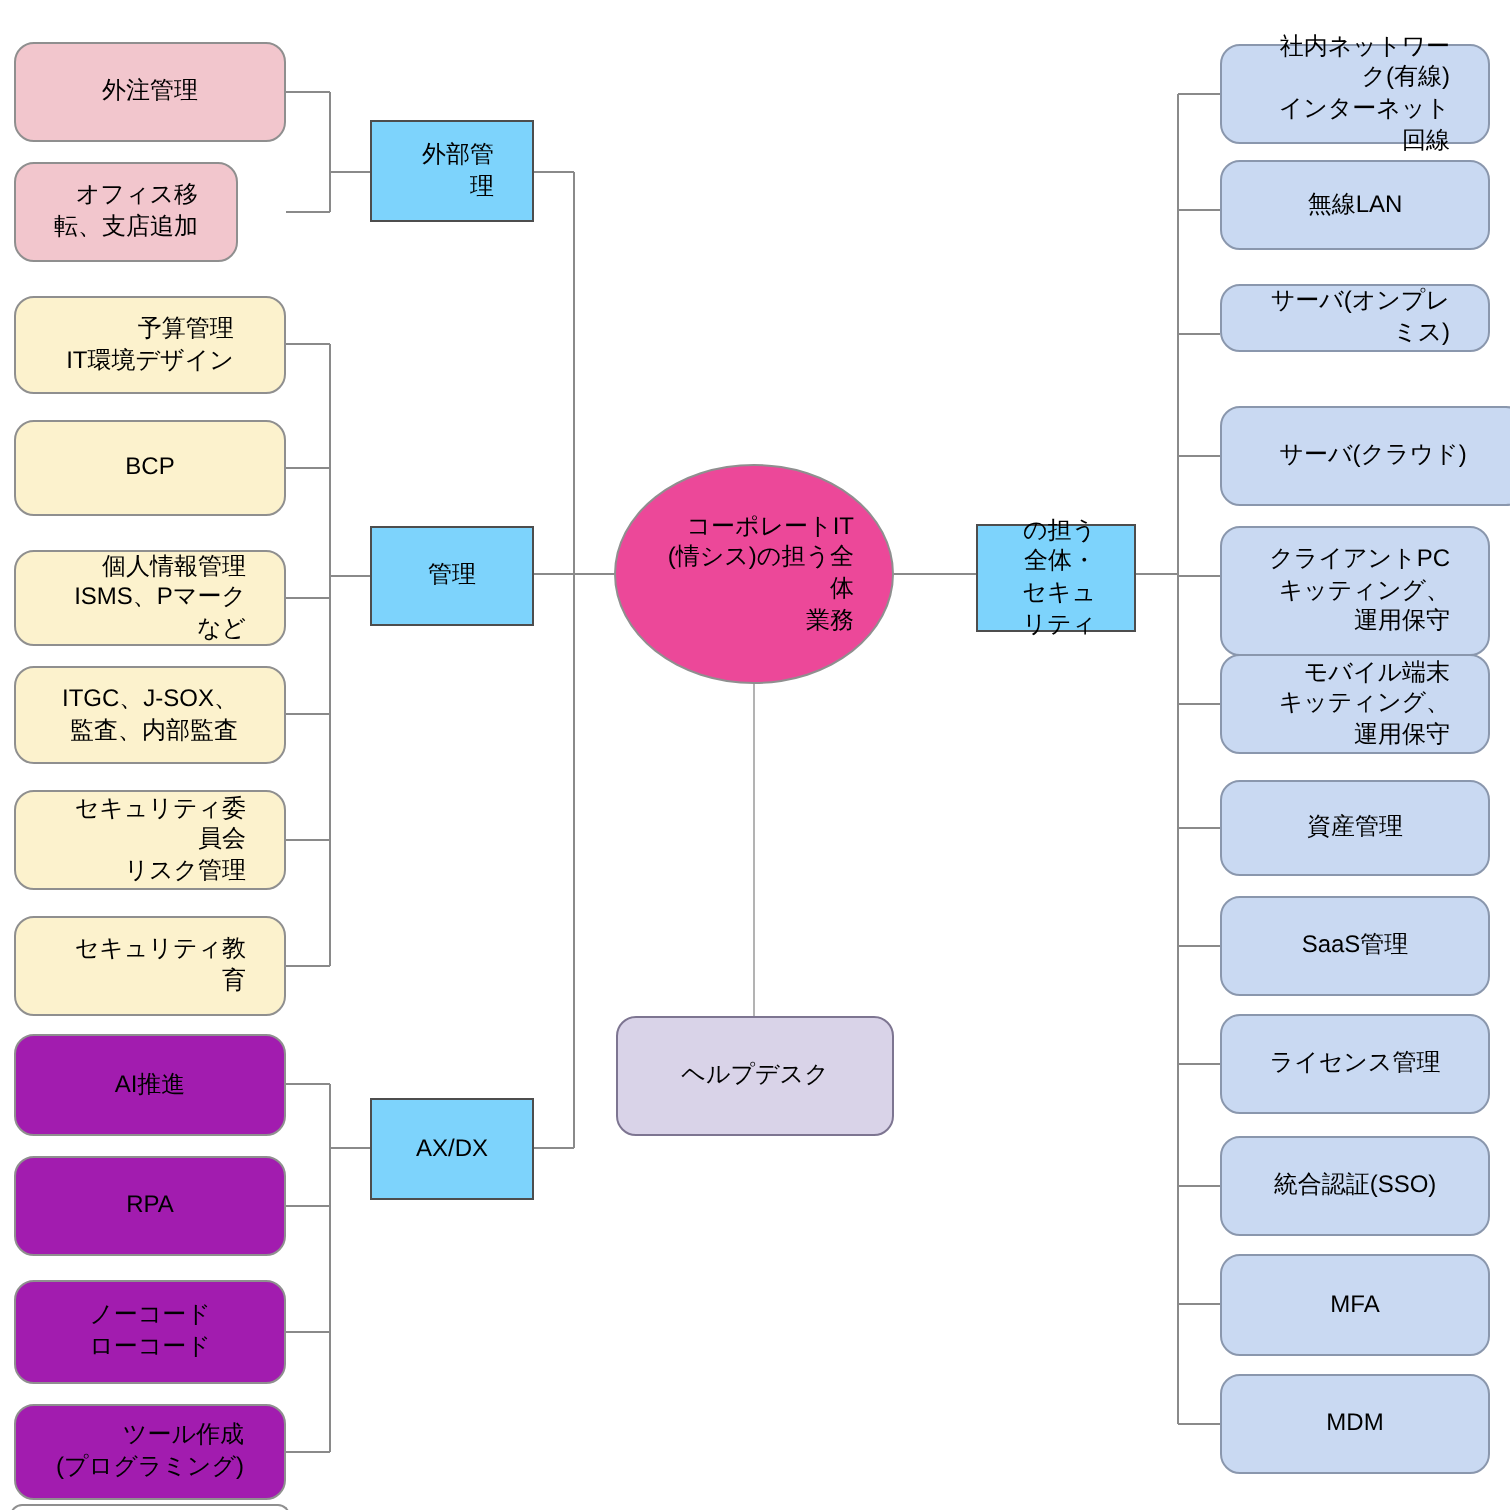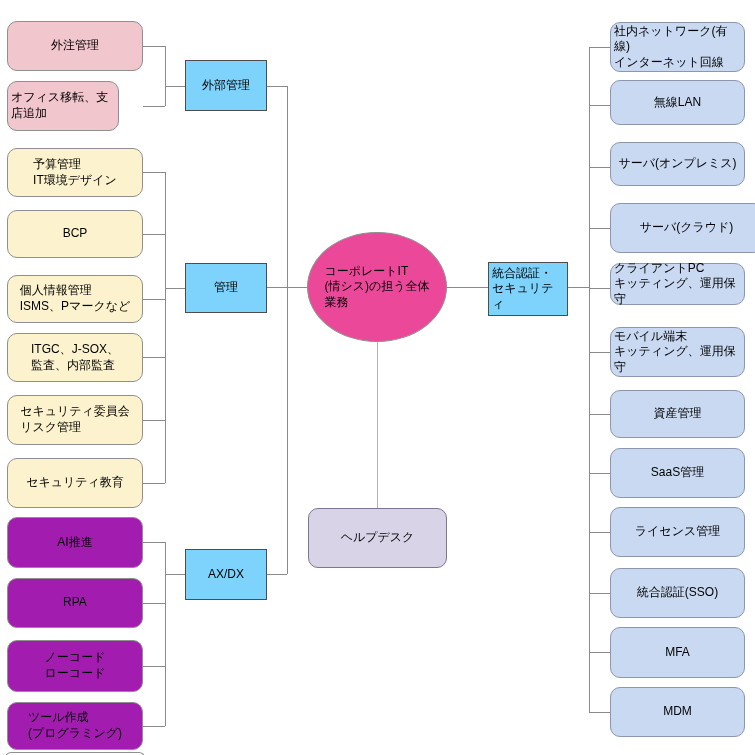--- a/index.html
+++ b/index.html
@@ -8,27 +8,27 @@
     width:755px;height:755px;
     background:#ffffff;
     font-family:"Liberation Sans","DejaVu Sans",sans-serif;
     color:#000;
     overflow:hidden;
   }
   #wires{position:absolute;left:0;top:0;width:755px;height:755px;}
   .node{
     position:absolute;
     display:flex;align-items:center;justify-content:center;
-    text-align:left;
+    text-align:right;
     white-space:pre-line;
     font-size:12px;line-height:1.3;
     box-sizing:border-box;
     border:1px solid #8f8f8f;
     border-radius:10px;
-    padding:1px 3px;
+    padding:1px 19px;
   }
   .pink  {background:#f2c6cd;}
   .yellow{background:#fcf2cd;}
   .green {background:#a21caf;}
   .blue  {background:#c9d9f2;border-color:#8a97ad;}
   .purple{background:#d9d3e8;border-color:#7d7591;}
   .cat{
     background:#7dd3fc;
     border:1px solid #4d4d4d;
     border-radius:0;
@@ -90,35 +90,35 @@
   <div class="node green" style="left:7px;top:640px;width:136px;height:52px;">ノーコード
 ローコード</div>
   <div class="node green" style="left:7px;top:702px;width:136px;height:48px;">ツール作成
 (プログラミング)</div>
 
   <div class="cutoff" style="left:5px;top:752px;width:140px;height:6px;"></div>
 
   <div class="node cat" style="left:185px;top:60px;width:82px;height:51px;">外部管理</div>
   <div class="node cat" style="left:185px;top:263px;width:82px;height:50px;">管理</div>
   <div class="node cat" style="left:185px;top:549px;width:82px;height:51px;">AX/DX</div>
-  <div class="node cat" style="left:488px;top:262px;width:80px;height:54px;">統合認証・
+  <div class="node cat" style="left:488px;top:262px;width:80px;height:54px;">の担う全体・
 セキュリティ</div>
 
   <div class="node ellipse" style="left:307px;top:232px;width:140px;height:110px;">コーポレートIT
 (情シス)の担う全体
 業務</div>
 
   <div class="node purple" style="left:308px;top:508px;width:139px;height:60px;">ヘルプデスク</div>
 
   <div class="node blue" style="left:610px;top:22px;width:135px;height:50px;">社内ネットワーク(有線)
 インターネット回線</div>
   <div class="node blue" style="left:610px;top:80px;width:135px;height:45px;">無線LAN</div>
-  <div class="node blue" style="left:610px;top:142px;width:135px;height:44px;">サーバ(オンプレミス)</div>
+  <div class="node blue" style="left:610px;top:142px;width:135px;height:34px;">サーバ(オンプレミス)</div>
   <div class="node blue" style="left:610px;top:203px;width:153px;height:50px;">サーバ(クラウド)</div>
-  <div class="node blue" style="left:610px;top:263px;width:135px;height:42px;">クライアントPC
+  <div class="node blue" style="left:610px;top:263px;width:135px;height:65px;">クライアントPC
 キッティング、運用保守</div>
   <div class="node blue" style="left:610px;top:327px;width:135px;height:50px;">モバイル端末
 キッティング、運用保守</div>
   <div class="node blue" style="left:610px;top:390px;width:135px;height:48px;">資産管理</div>
   <div class="node blue" style="left:610px;top:448px;width:135px;height:50px;">SaaS管理</div>
   <div class="node blue" style="left:610px;top:507px;width:135px;height:50px;">ライセンス管理</div>
   <div class="node blue" style="left:610px;top:568px;width:135px;height:50px;">統合認証(SSO)</div>
   <div class="node blue" style="left:610px;top:627px;width:135px;height:51px;">MFA</div>
   <div class="node blue" style="left:610px;top:687px;width:135px;height:50px;">MDM</div>
 

